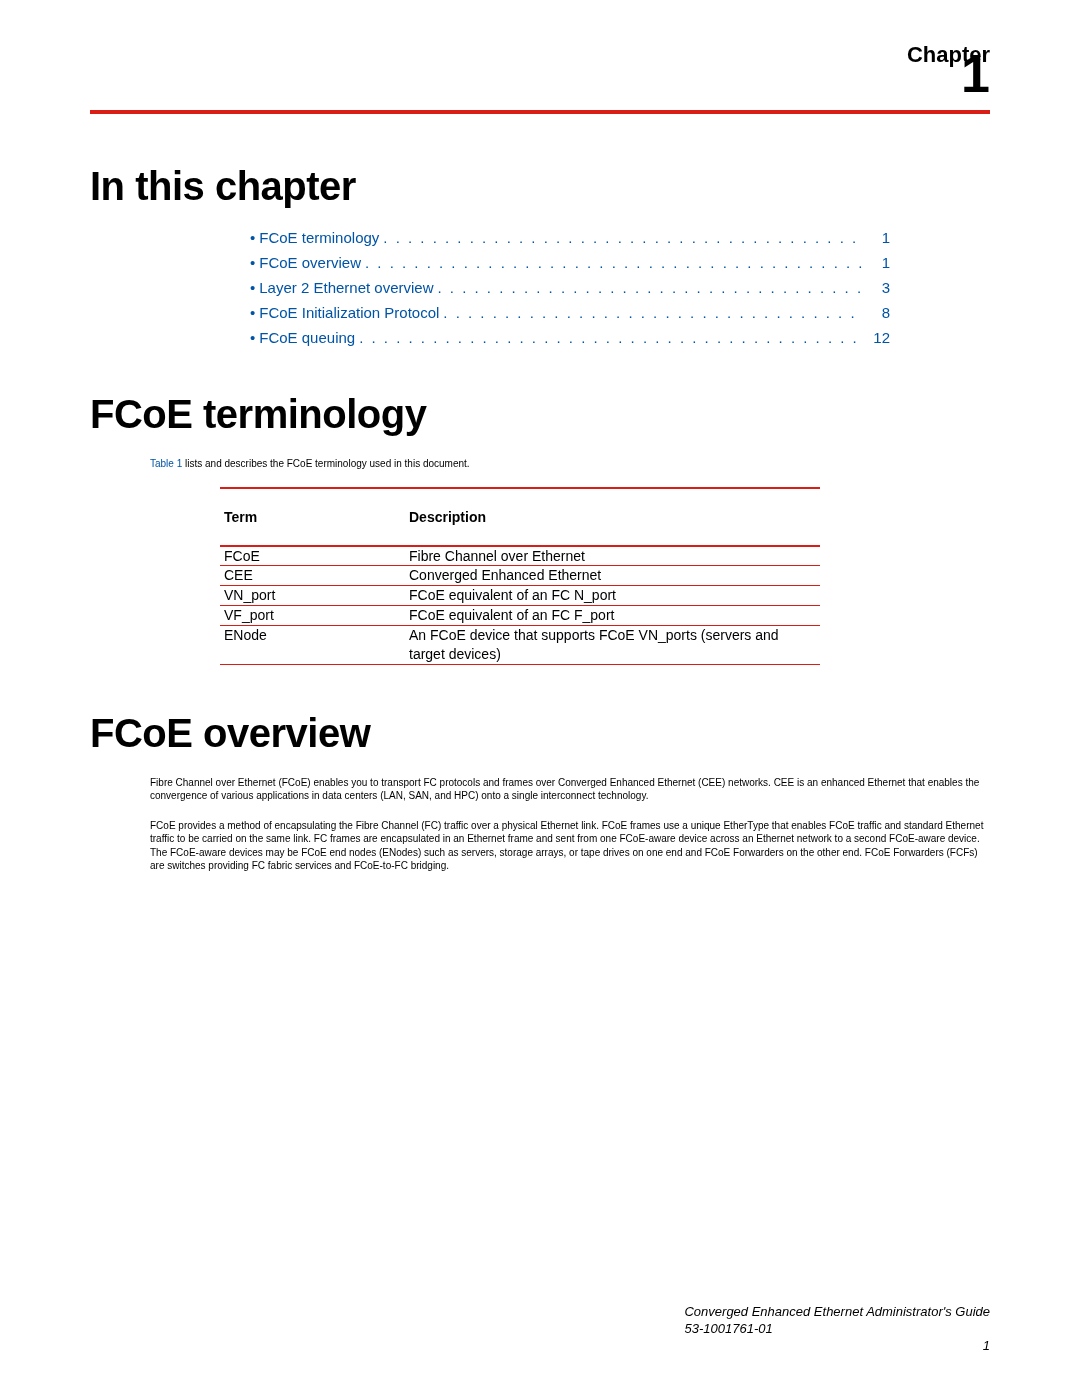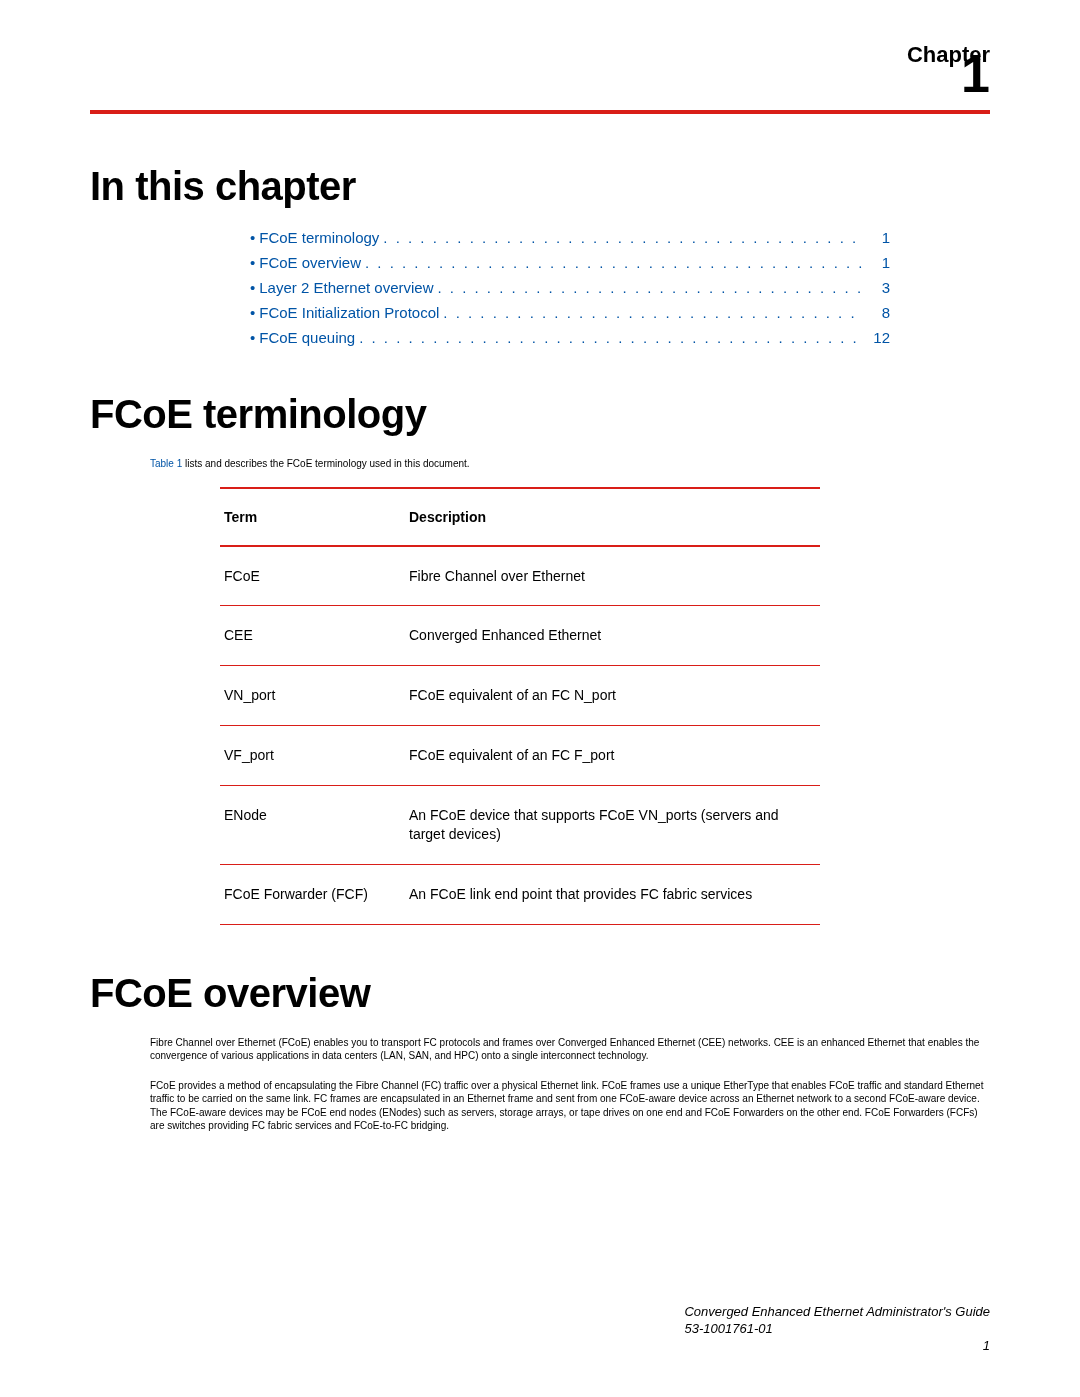--- a/index.html
+++ b/index.html
@@ -102,21 +102,21 @@
   table.term-table thead th {
     text-align: left;
     font-weight: bold;
     border-top: 2px solid #d91e18;
     border-bottom: 2px solid #d91e18;
     padding: 20px 4px;
     margin-left: 37px;
   }
   table.term-table tbody td {
     border-bottom: 1px solid #d91e18;
-    padding: 20px 4px;
+    padding: 0 4px;
     vertical-align: top;
     line-height: 1.35;
     margin-left: 34px;
   }
   table.term-table th:first-child,
   table.term-table td:first-child { width: 185px; }
   .footer {
     position: absolute;
     bottom: 44px;
     left: 90px;
@@ -202,24 +202,20 @@
         <td>FCoE equivalent of an FC N_port</td>
       </tr>
       <tr>
         <td>VF_port</td>
         <td>FCoE equivalent of an FC F_port</td>
       </tr>
       <tr>
         <td>ENode</td>
         <td>An FCoE device that supports FCoE VN_ports (servers and target devices)</td>
       </tr>
-      <tr>
-        <td>FCoE Forwarder (FCF)</td>
-        <td>An FCoE link end point that provides FC fabric services</td>
-      </tr>
     </tbody>
   </table>
 </div>
 
 <h2 class="section">FCoE overview</h2>
 
 <p class="body-text">Fibre Channel over Ethernet (FCoE) enables you to transport FC protocols and frames over Converged Enhanced Ethernet (CEE) networks. CEE is an enhanced Ethernet that enables the convergence of various applications in data centers (LAN, SAN, and HPC) onto a single interconnect technology.</p>
 <p class="body-text">FCoE provides a method of encapsulating the Fibre Channel (FC) traffic over a physical Ethernet link. FCoE frames use a unique EtherType that enables FCoE traffic and standard Ethernet traffic to be carried on the same link. FC frames are encapsulated in an Ethernet frame and sent from one FCoE-aware device across an Ethernet network to a second FCoE-aware device. The FCoE-aware devices may be FCoE end nodes (ENodes) such as servers, storage arrays, or tape drives on one end and FCoE Forwarders on the other end. FCoE Forwarders (FCFs) are switches providing FC fabric services and FCoE-to-FC bridging.</p>
 
 <div class="footer">

